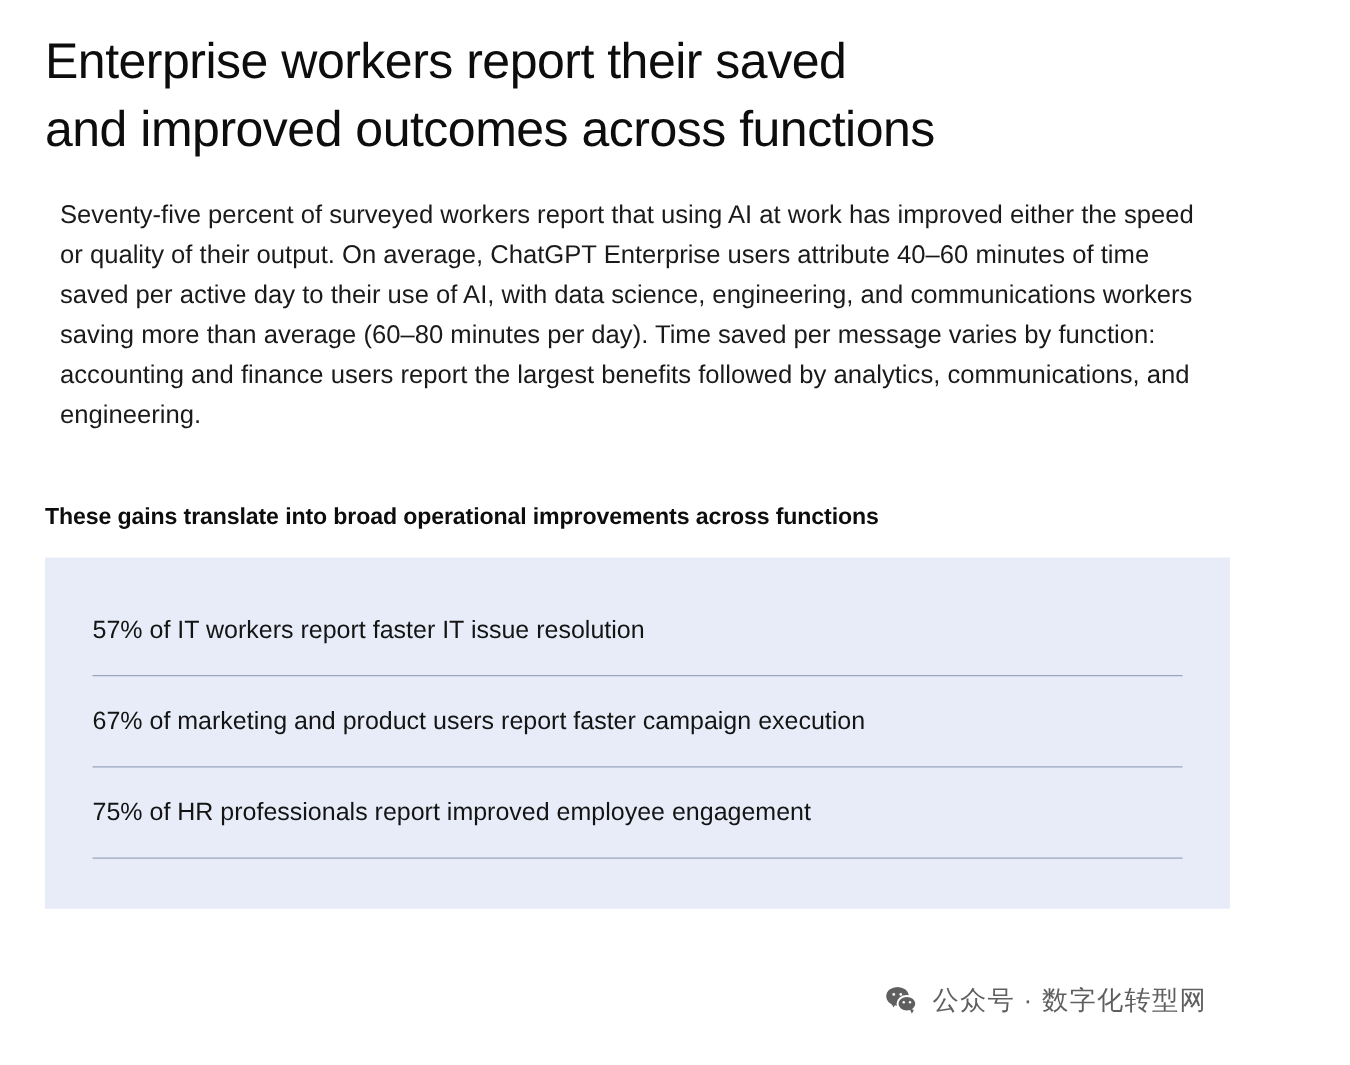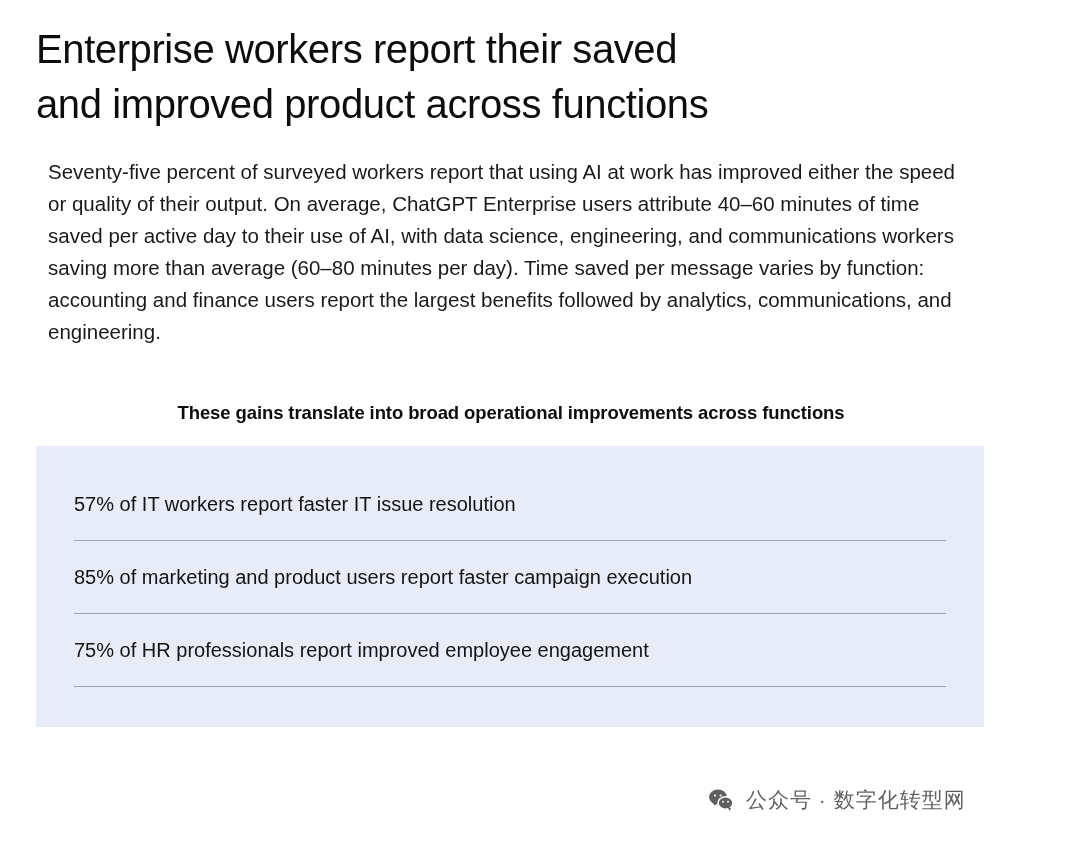--- a/index.html
+++ b/index.html
@@ -47,21 +47,20 @@
     margin: 12px;
     width: 920px;
     letter-spacing: 0px;
   }
   .subhead {
     margin-top: 54px;
     font-size: 18.5px;
     font-weight: 700;
     color: #0d0d0d;
     letter-spacing: -0.1px;
-    text-align: center;
   }
   .stat-panel {
     margin-top: 22px;
     width: 948px;
     background: #e7ecf8;
     padding: 44px 0 40px 0;
     box-sizing: border-box;
   }
   .stat-row {
     padding: 0 38px;
@@ -120,34 +119,34 @@
 </head>
 <body>
 
 <div class="page">
   <div class="edge-left"></div>
 
   <div class="content">
 
     <h1 class="headline">
       <span class="line">Enterprise workers report their saved</span>
-      <span class="line">and improved product across functions</span>
+      <span class="line">and improved outcomes across functions</span>
     </h1>
 
     <p class="body-copy">Seventy-five percent of surveyed workers report that using AI at work has improved either the speed or quality of their output. On average, ChatGPT Enterprise users attribute 40–60 minutes of time saved per active day to their use of AI, with data science, engineering, and communications workers saving more than average (60–80 minutes per day). Time saved per message varies by function: accounting and finance users report the largest benefits followed by analytics, communications, and engineering.</p>
 
     <div class="subhead">These gains translate into broad operational improvements across functions</div>
 
     <div class="stat-panel">
       <div class="stat-row first">
         <div class="stat-text">57% of IT workers report faster IT issue resolution</div>
       </div>
       <hr class="stat-divider">
       <div class="stat-row">
-        <div class="stat-text after">85% of marketing and product users report faster campaign execution</div>
+        <div class="stat-text after">67% of marketing and product users report faster campaign execution</div>
       </div>
       <hr class="stat-divider">
       <div class="stat-row">
         <div class="stat-text after">75% of HR professionals report improved employee engagement</div>
       </div>
       <hr class="stat-divider">
     </div>
 
   </div>
 

